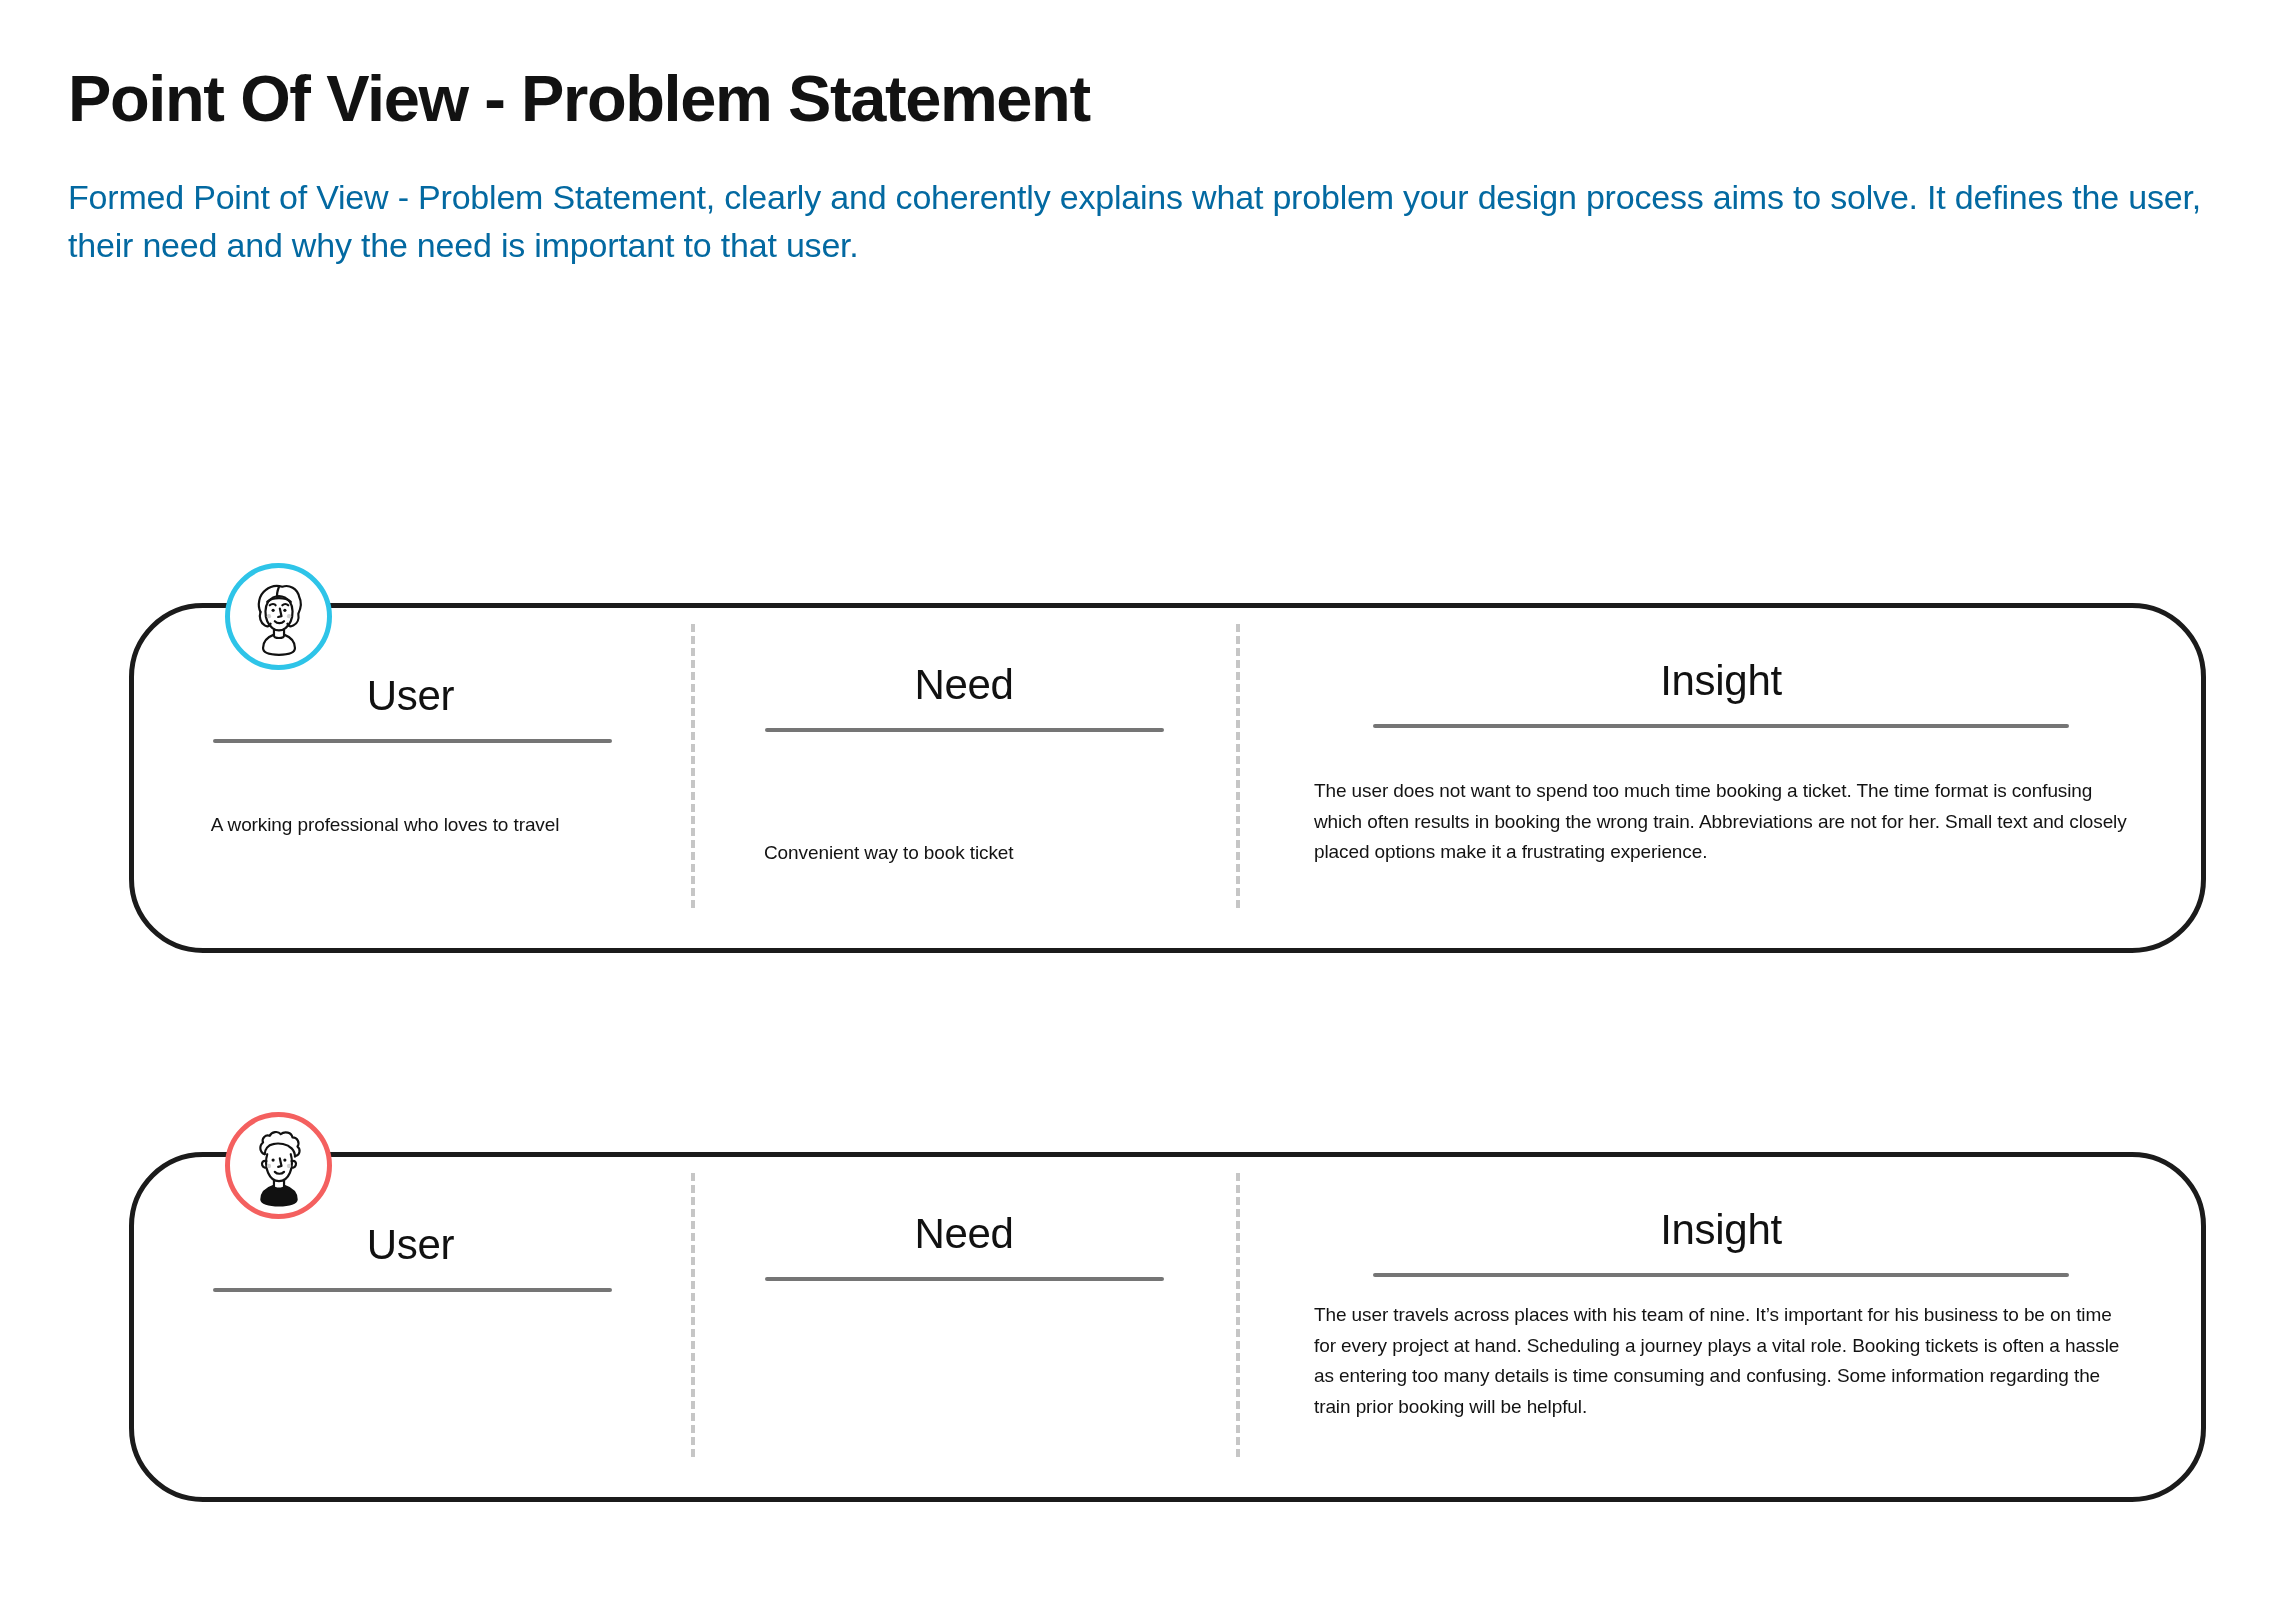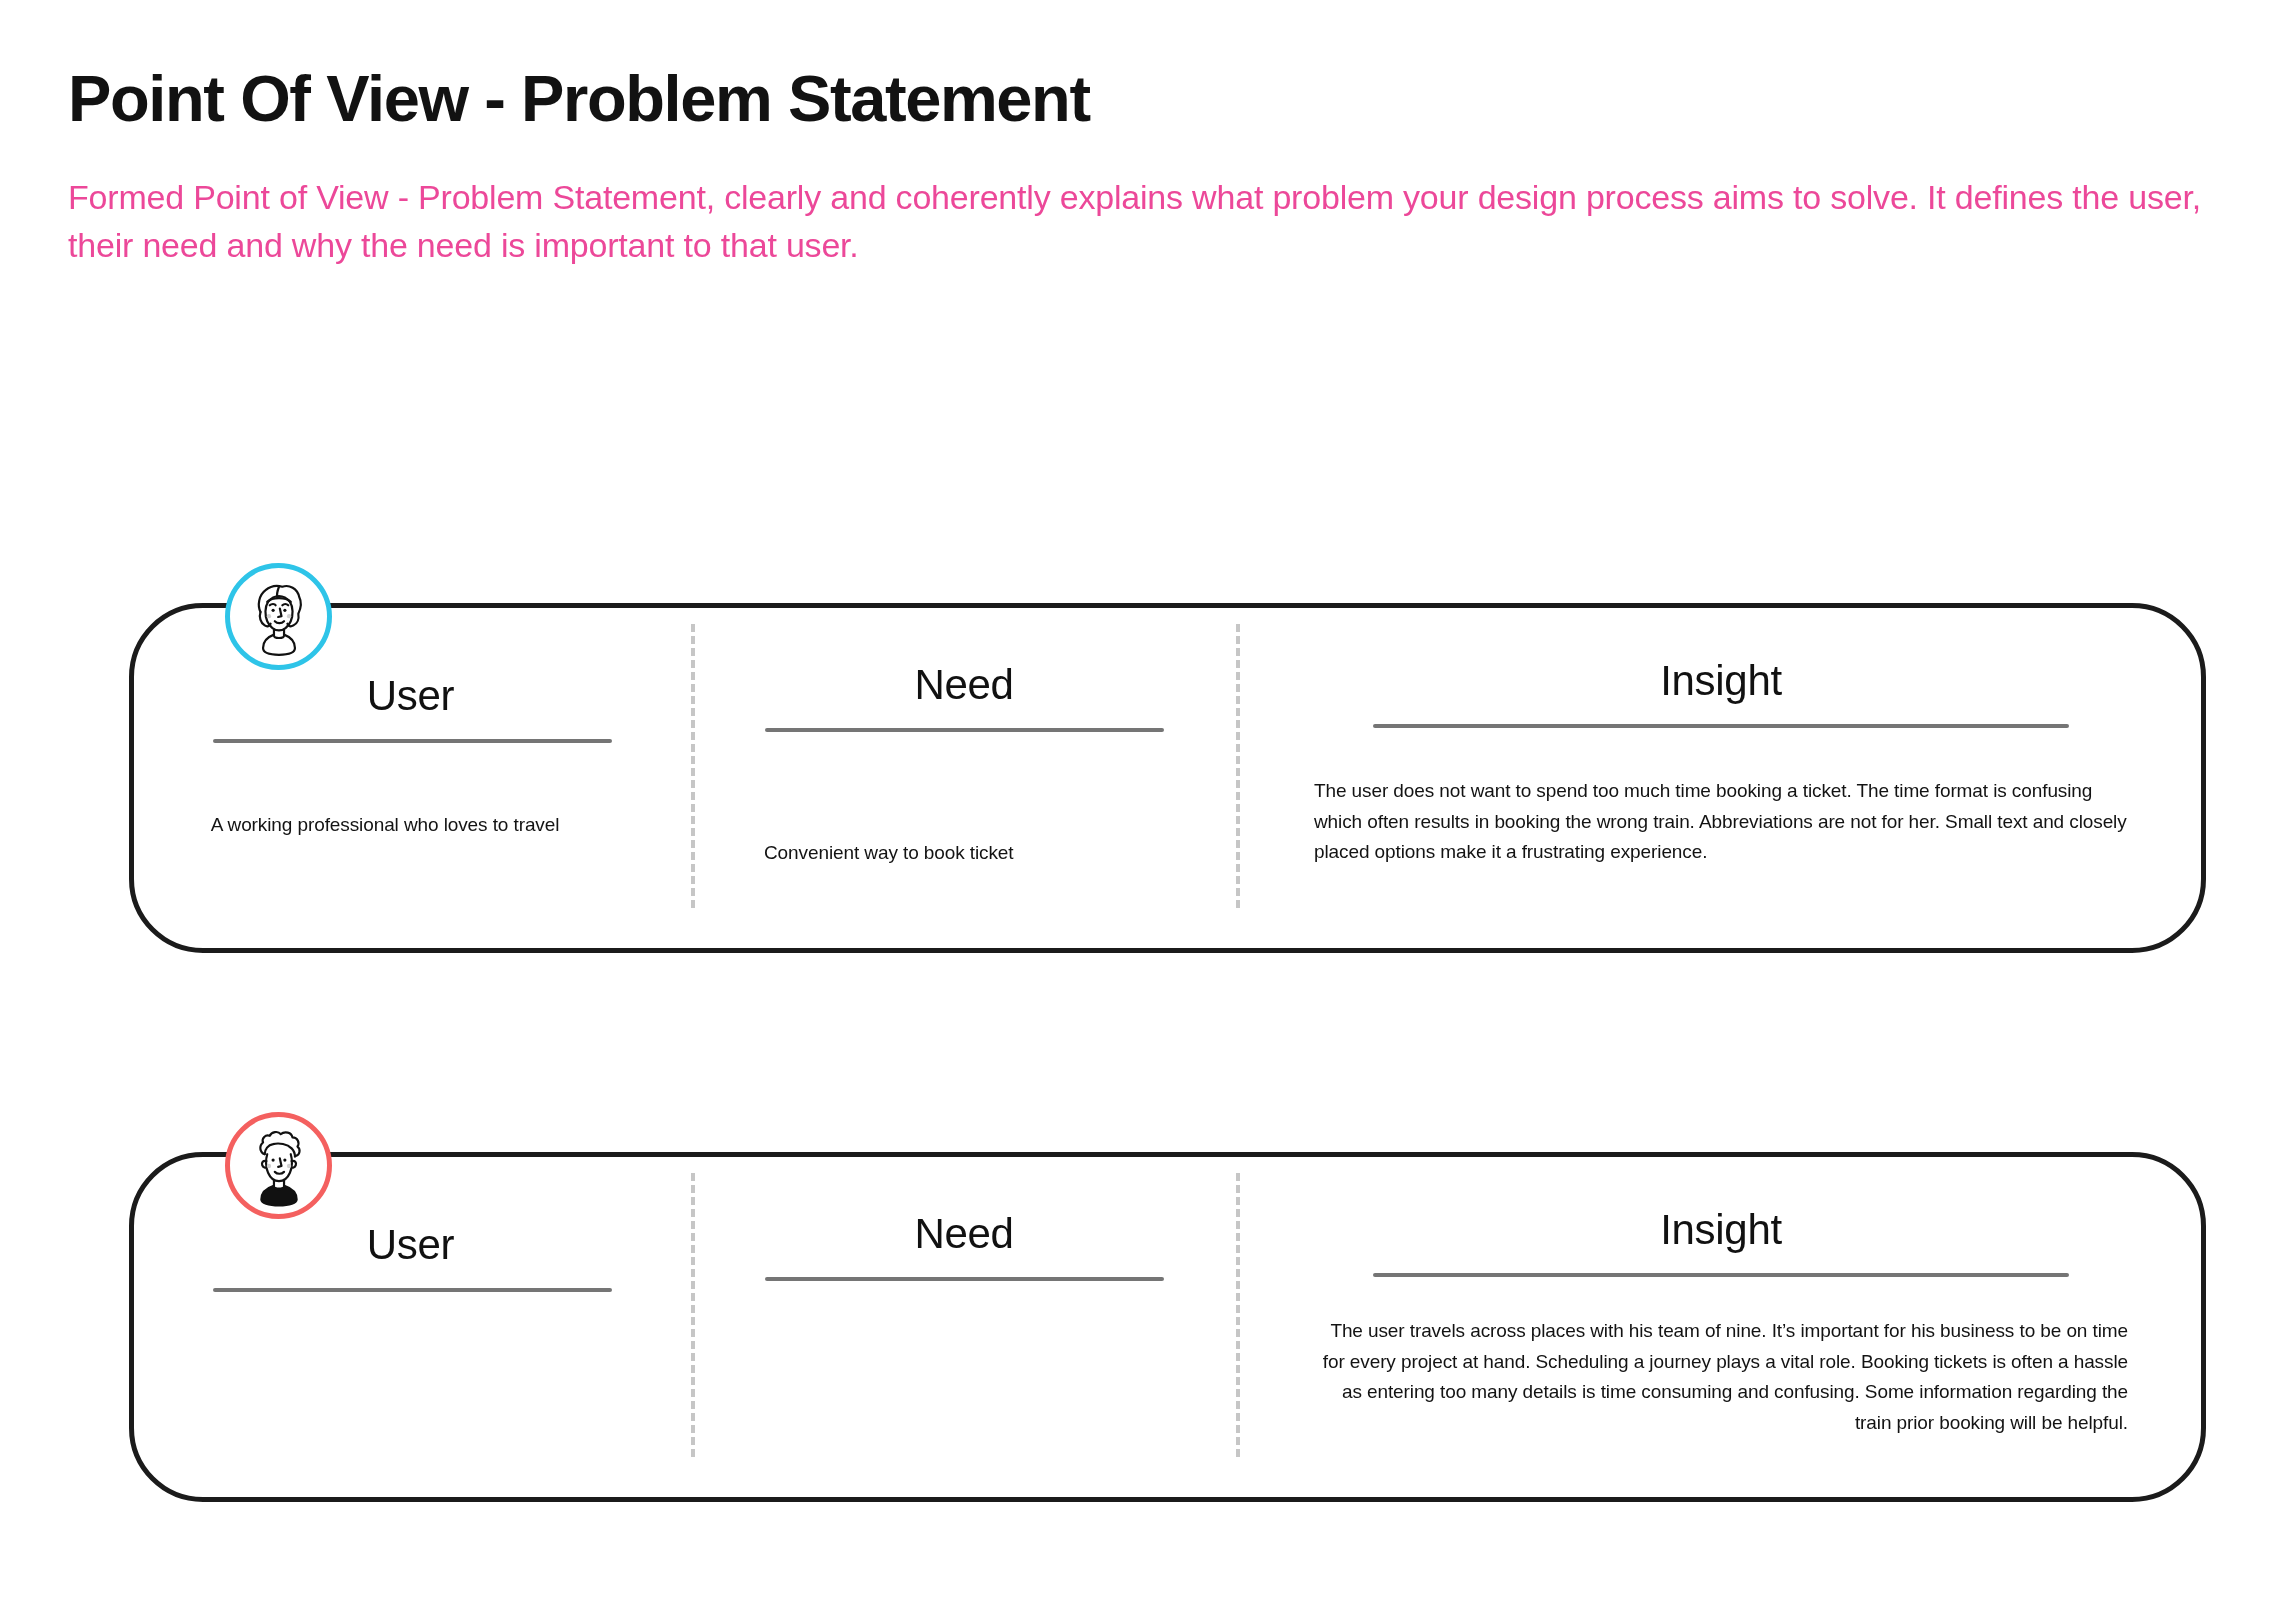--- a/index.html
+++ b/index.html
@@ -21,21 +21,21 @@
     color:#121212;
     line-height:1.12;
     margin:0;
     white-space:nowrap;
   }
   .page-desc{
     margin:0;
     margin-top:37px;
     font-size:34px;
     font-weight:400;
-    color:#ec4899;
+    color:#0369a1;
     line-height:1.42;
     width:2136px;
     letter-spacing:-0.2px;
   }
 
   
   .card-wrap{position:absolute;left:0;width:2284px;}
   .card-wrap.one{top:563px;}
   .card-wrap.two{top:1112px;}
 
@@ -121,21 +121,21 @@
     color:#131313;
     letter-spacing:-0.1px;
   }
   .col-user .col-body{margin-top:67px;margin-left:-2.2px;}
   .col-need .col-body{margin-top:106px;text-align:left;}
   .col-insight .col-body{margin-top:48px;}
 
   
   .card-wrap.two .col-user .col-body{margin-top:59px;}
   .card-wrap.two .col-need .col-body{margin-top:59px;}
-  .card-wrap.two .col-insight .col-body{margin-top:39px;text-align:right;}
+  .card-wrap.two .col-insight .col-body{margin-top:23px;}
 </style>
 </head>
 <body>
 
 <div class="page-header">
   <h1 class="page-title">Point Of View - Problem Statement</h1>
   <p class="page-desc">Formed Point of View - Problem Statement, clearly and coherently explains what problem your design process aims to solve. It defines the user, their need and why the need is important to that user.</p>
 </div>
 
 <div class="card-wrap one">

